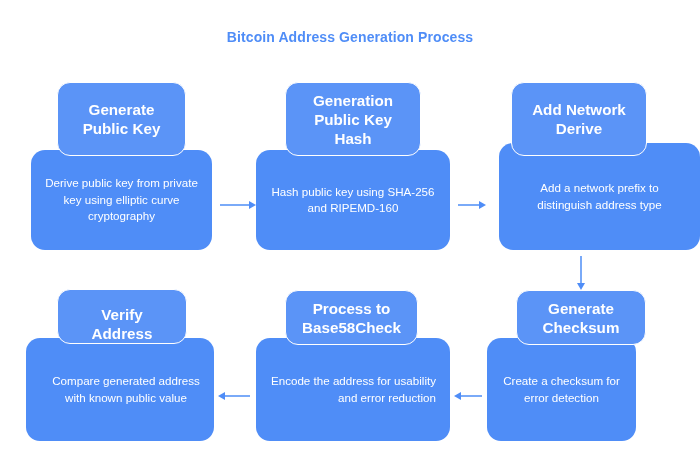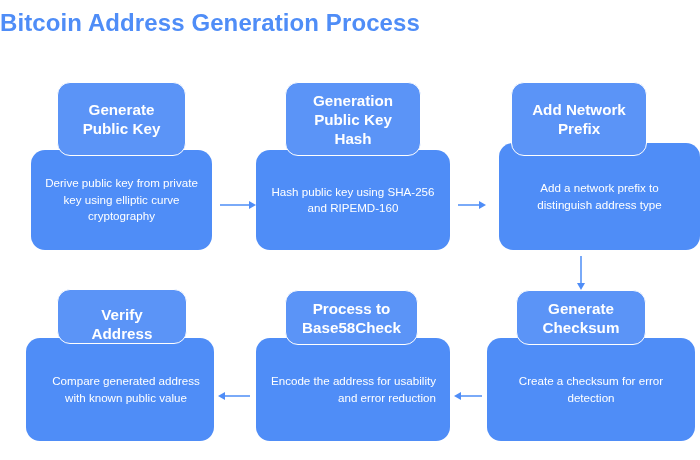--- a/index.html
+++ b/index.html
@@ -17,23 +17,24 @@
 
   #canvas {
     position: relative;
     width: 700px;
     height: 460px;
   }
 
   .page-title {
     position: absolute;
     left: 0;
-    top: 9px;
+    top: 29px;
     width: 700px;
-    font-size: 24px;
+    text-align: center;
+    font-size: 14px;
     font-weight: bold;
     color: #4f8df7;
     letter-spacing: 0.1px;
     white-space: nowrap;
   }
 
   
   .step {
     position: absolute;
   }
@@ -149,26 +150,26 @@
 Hash</div>
     </div>
   </div>
 
   <div class="step">
     <div class="step-body" style="left:499px; top:143px; width:201px; height:107px;">
       <div class="step-desc">Add a network prefix to distinguish address type</div>
     </div>
     <div class="step-header" style="left:511px; top:82px; width:136px; height:74px;">
       <div class="step-title" style="white-space:pre-line;">Add Network
-Prefix</div>
-    </div>
-  </div>
-
-  <div class="step">
-    <div class="step-body" style="left:487px; top:338px; width:208px; height:103px;">
+Derive</div>
+    </div>
+  </div>
+
+  <div class="step">
+    <div class="step-body" style="left:487px; top:338px; width:149px; height:103px;">
       <div class="step-desc">Create a checksum for error detection</div>
     </div>
     <div class="step-header" style="left:516px; top:290px; width:130px; height:55px;">
       <div class="step-title" style="white-space:pre-line;">Generate
 Checksum</div>
     </div>
   </div>
 
   <div class="step">
     <div class="step-body" style="left:256px; top:338px; width:194px; height:103px;text-align:right;">

